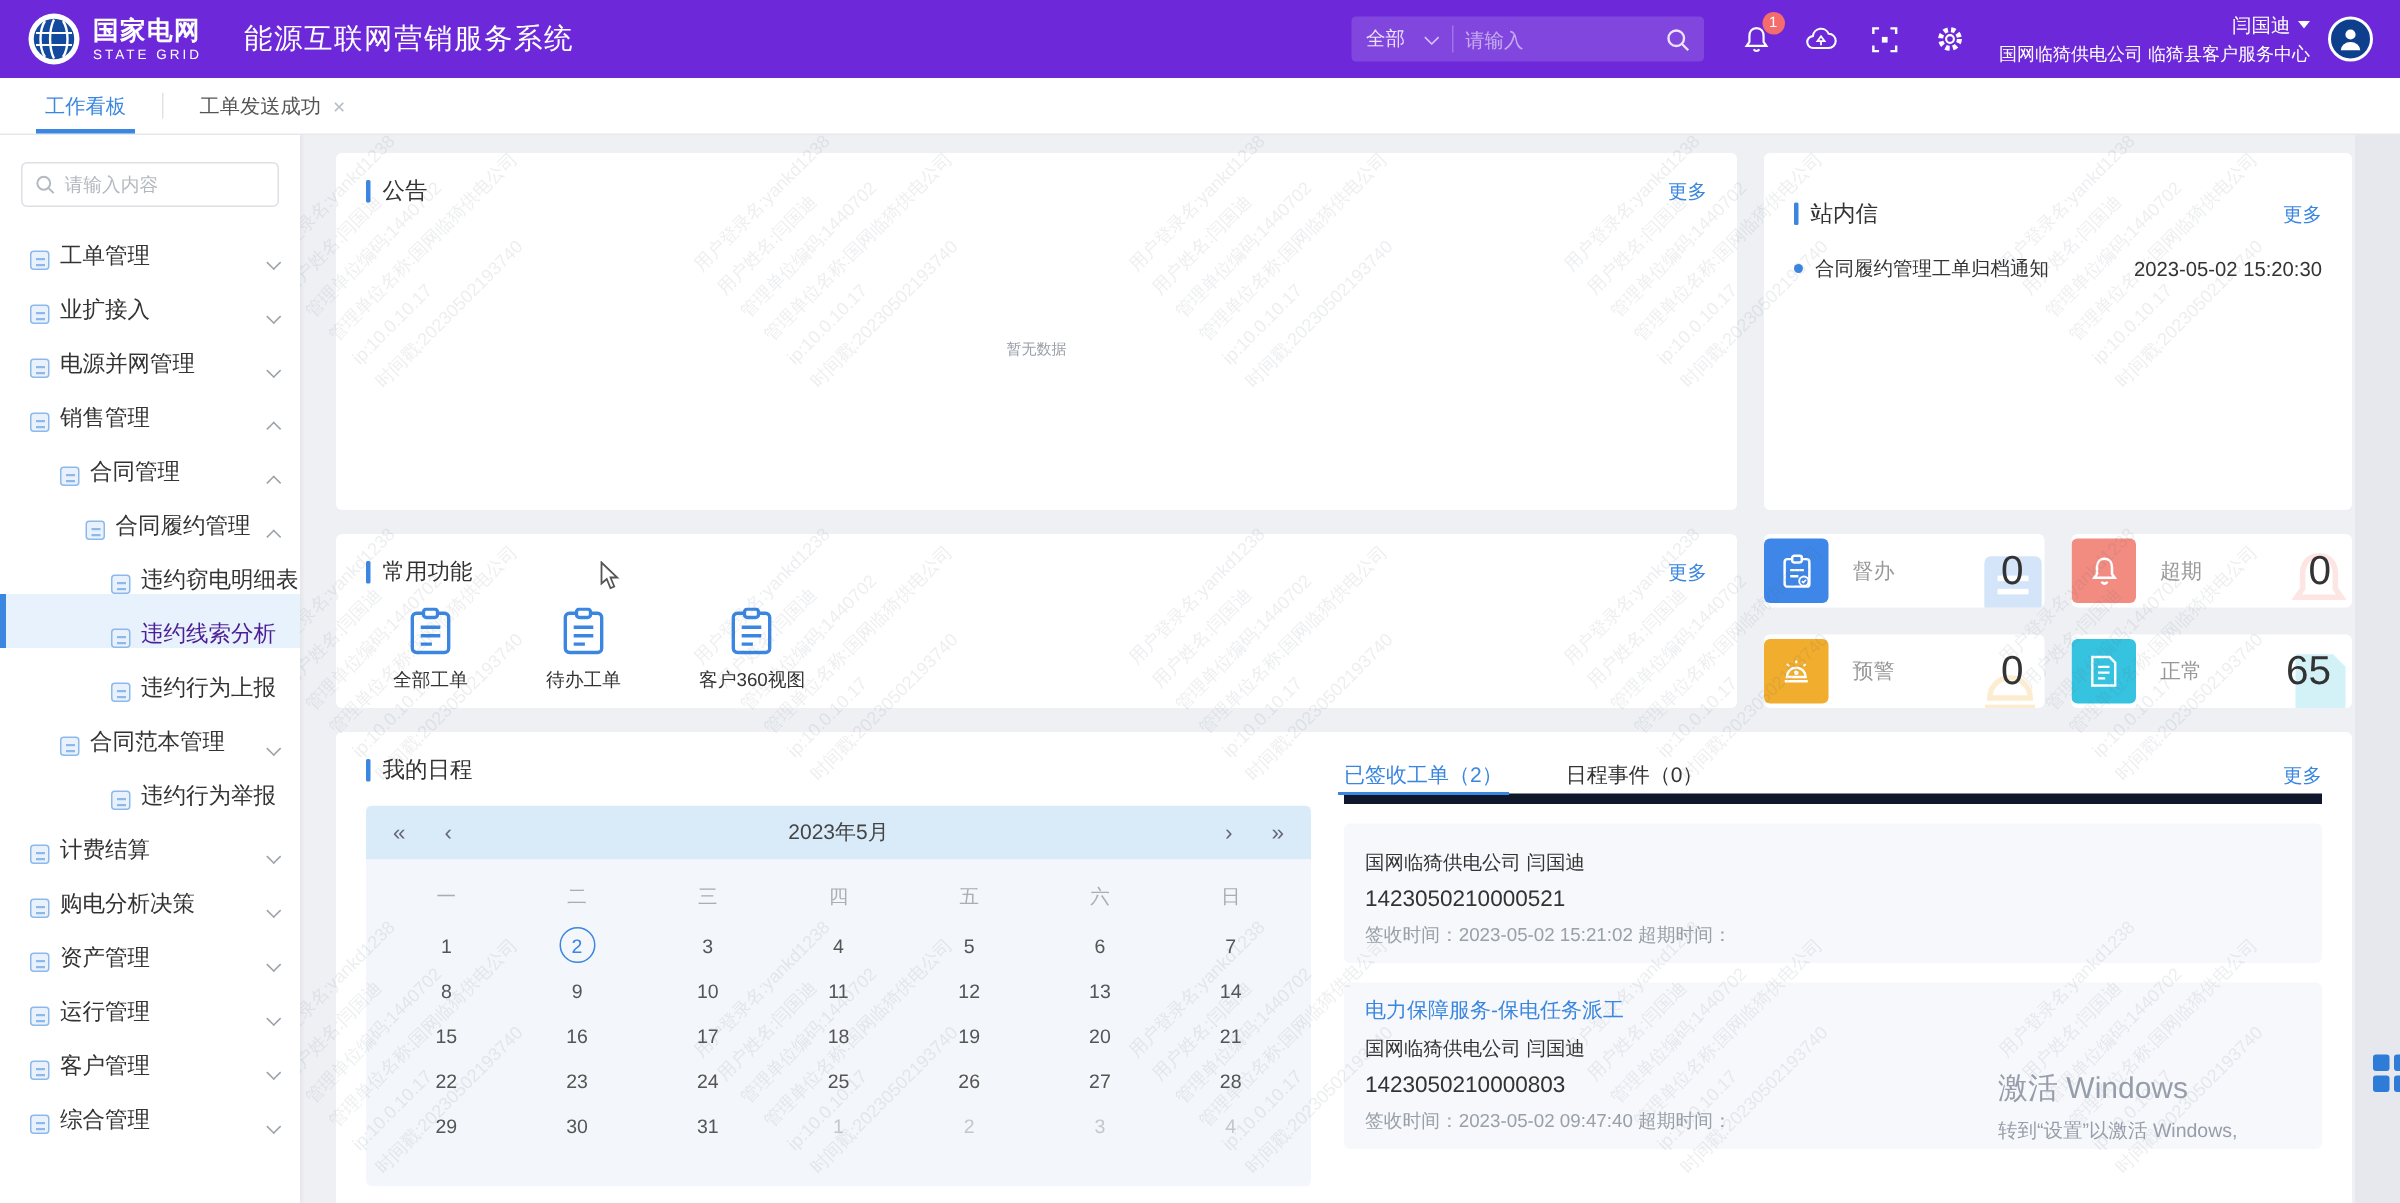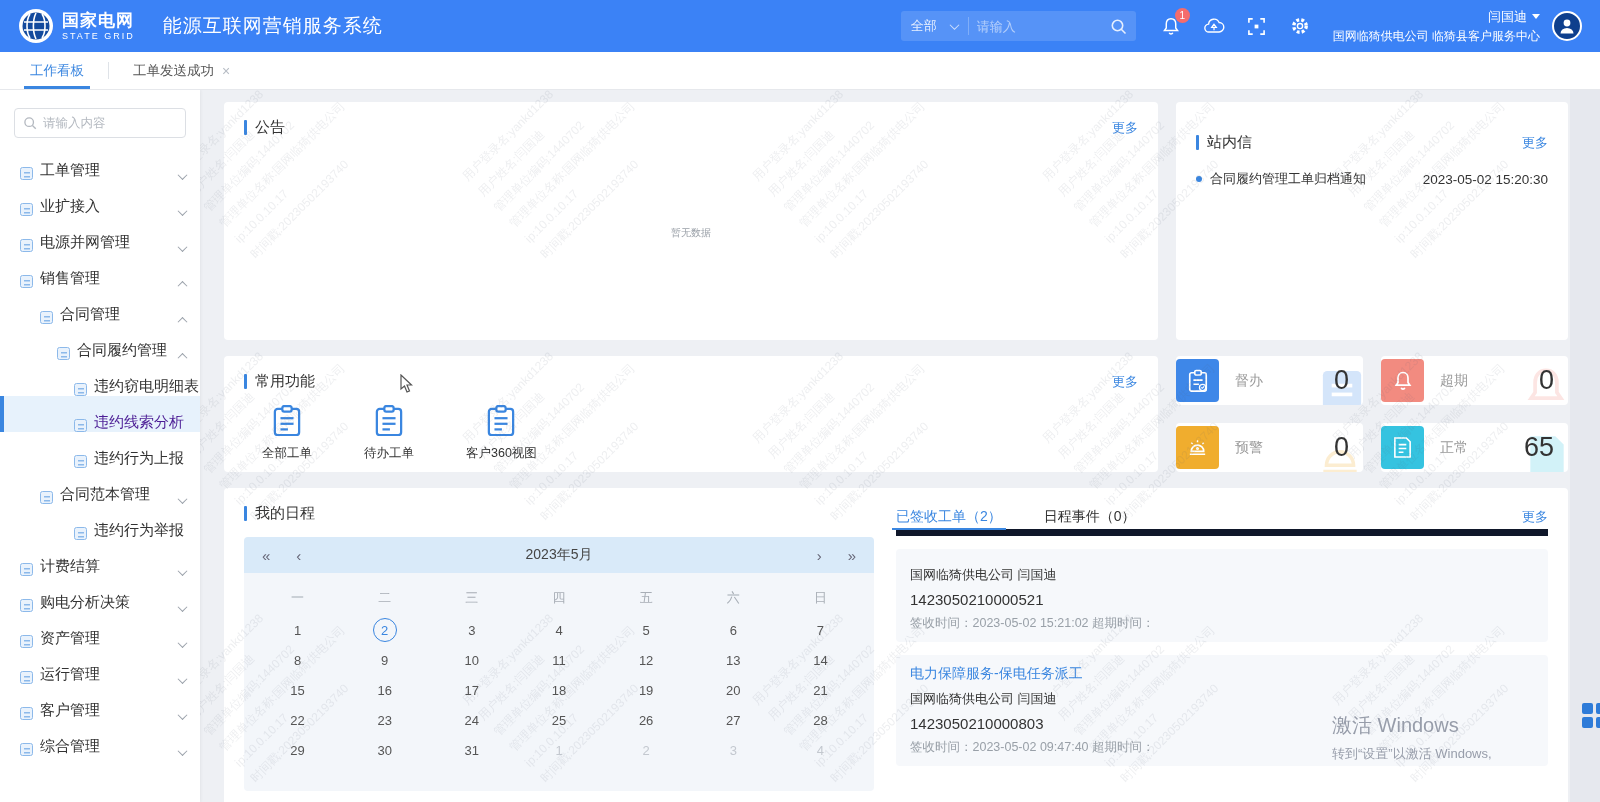--- a/index.html
+++ b/index.html
@@ -1,20 +1,20 @@
 <!DOCTYPE html>
 <html><head>
 <meta charset="utf-8">
 <style>
   * { margin:0; padding:0; box-sizing:border-box; }
   html,body { width:1600px; height:802px; overflow:hidden; background:#eef0f4;
     font-family:"Liberation Sans","DejaVu Sans",sans-serif; color:#333; }
 
   
-  .hdr { position:absolute; left:0; top:0; width:1600px; height:52px; background:#3b82f6;
+  .hdr { position:absolute; left:0; top:0; width:1600px; height:52px; background:#6d28d9;
     display:flex; align-items:center; padding:0 18px; z-index:20; }
   .emblem { width:36px; height:36px; flex:0 0 auto; }
   .brand { margin-left:8px; color:#fff; line-height:1; }
   .brand .cn { font-size:17px; font-weight:bold; letter-spacing:1px; }
   .brand .en { font-size:9px; letter-spacing:2px; margin-top:3px; }
   .app-title { color:#fff; font-size:19px; margin-left:28px; letter-spacing:1px; }
   .hdr-spacer { flex:1; }
   .gsearch { width:235px; height:30px; background:rgba(255,255,255,0.14); border-radius:3px;
     display:flex; align-items:center; color:rgba(255,255,255,0.85); font-size:13px; }
   .gsearch .scope { display:flex; align-items:center; gap:14px; padding:0 10px;

